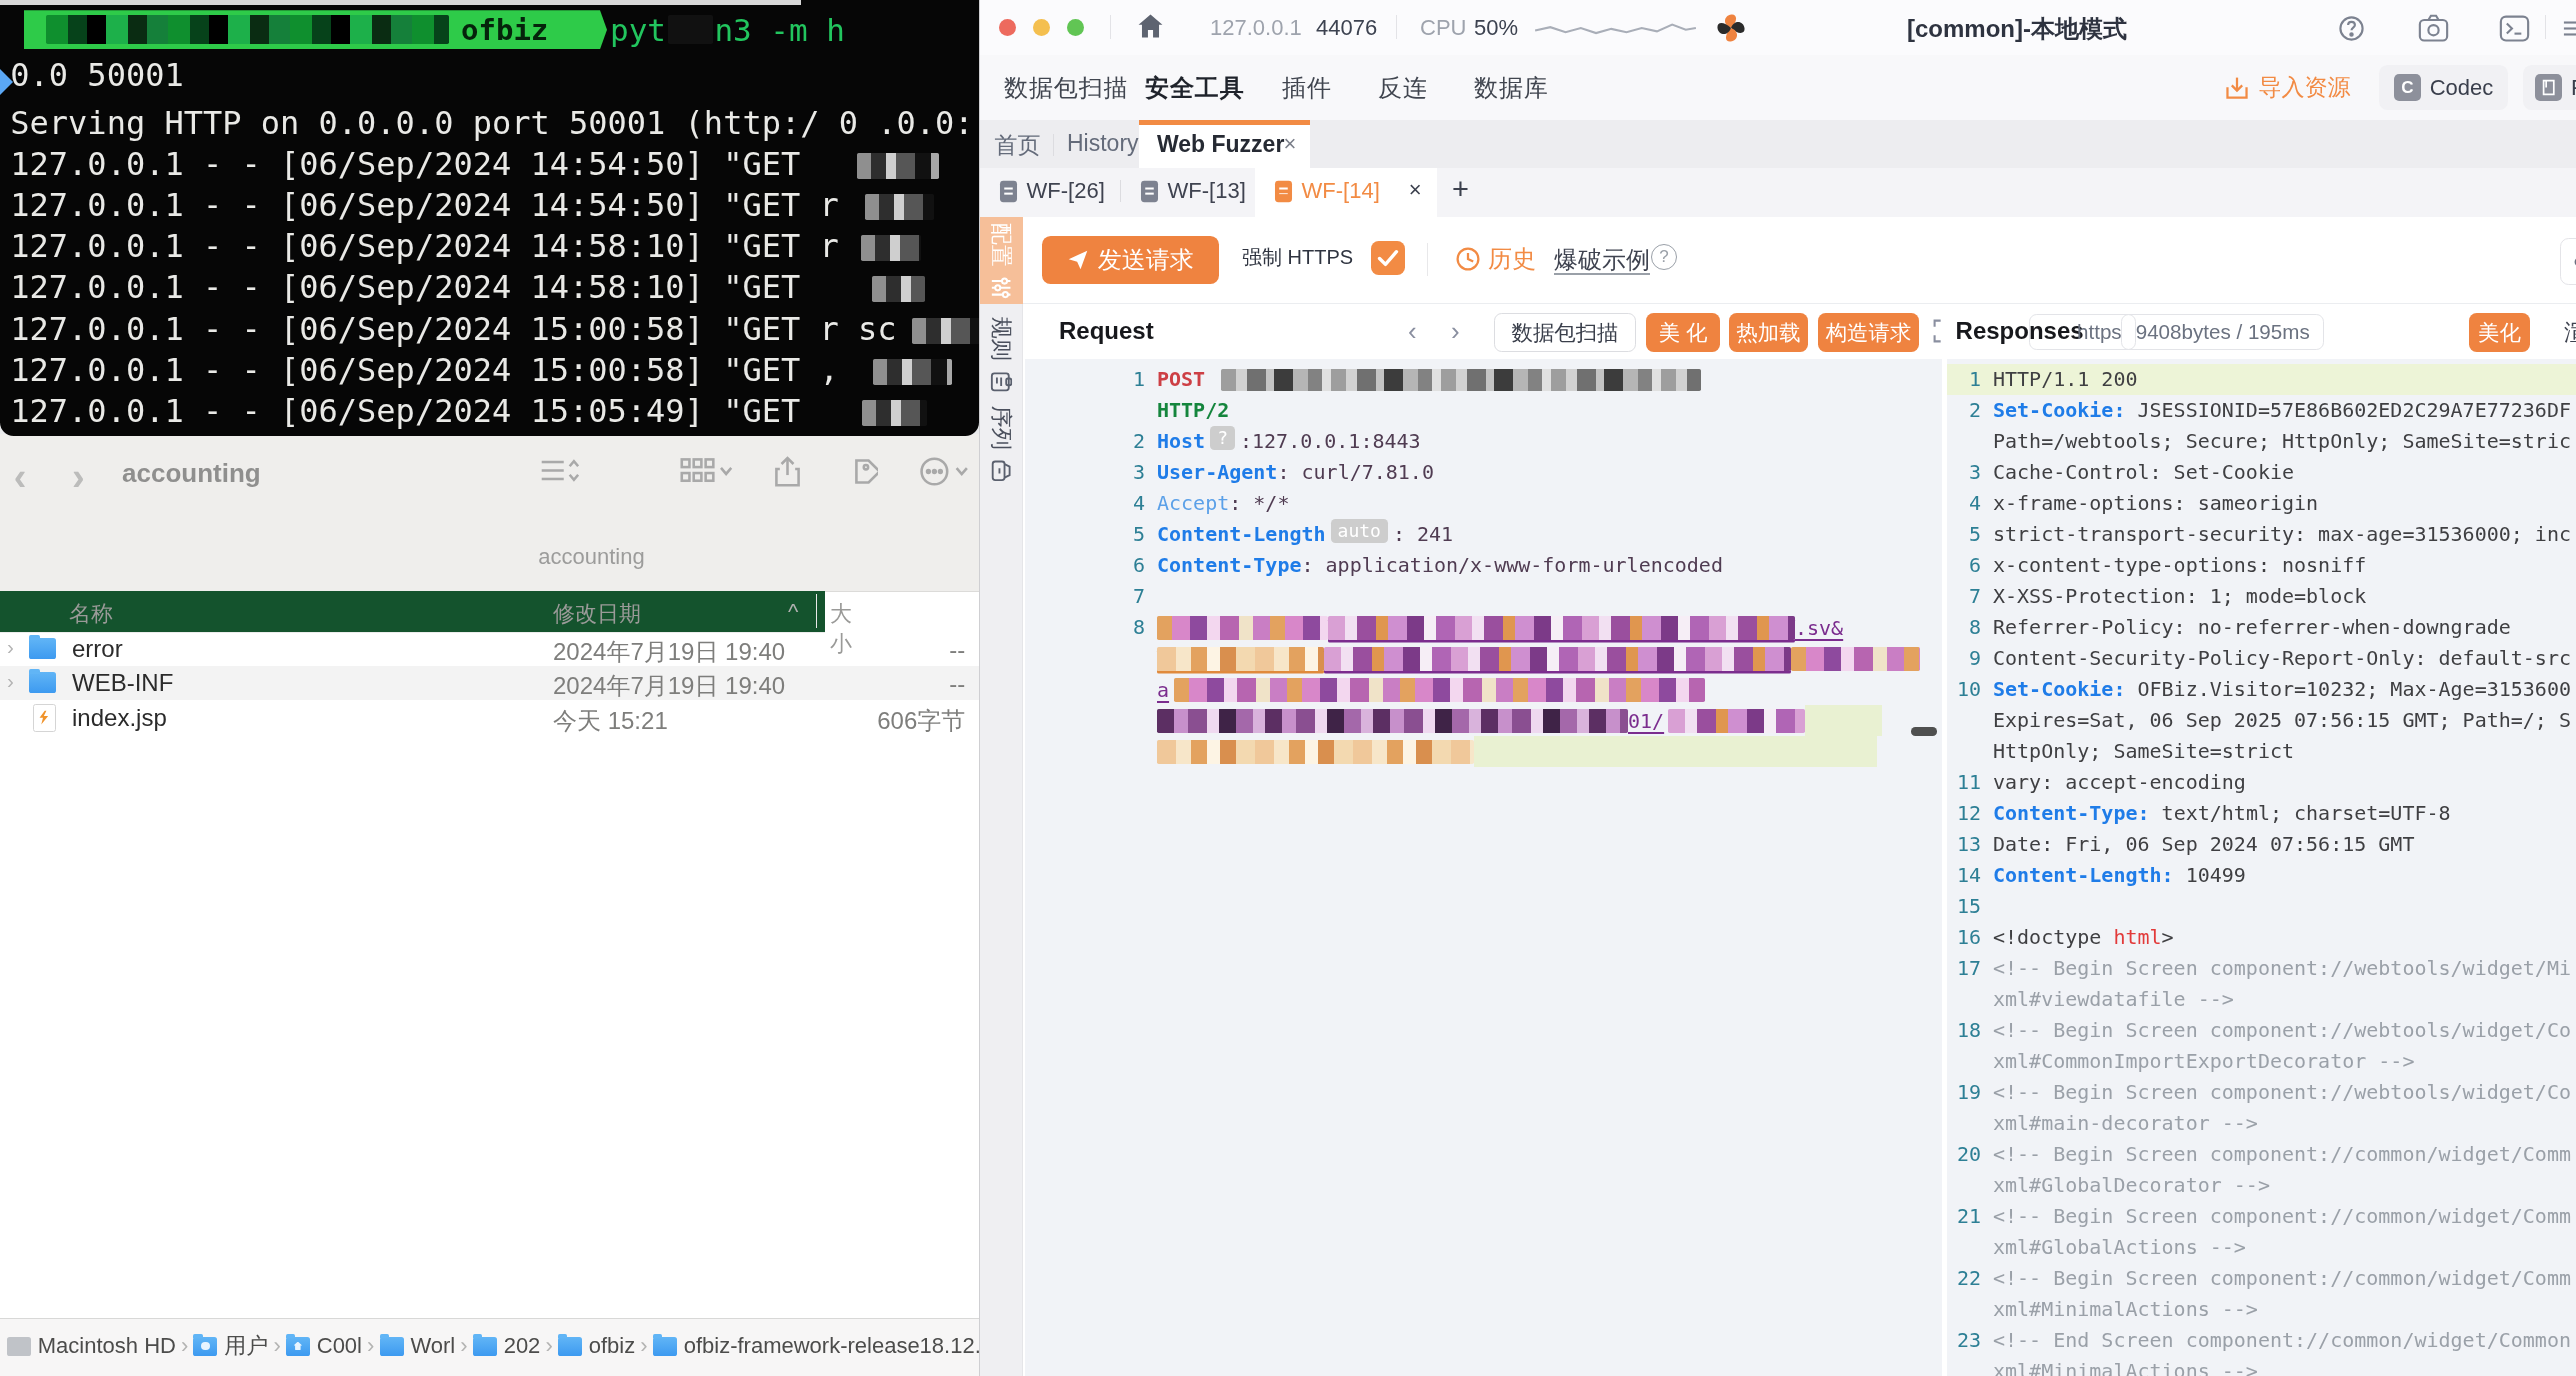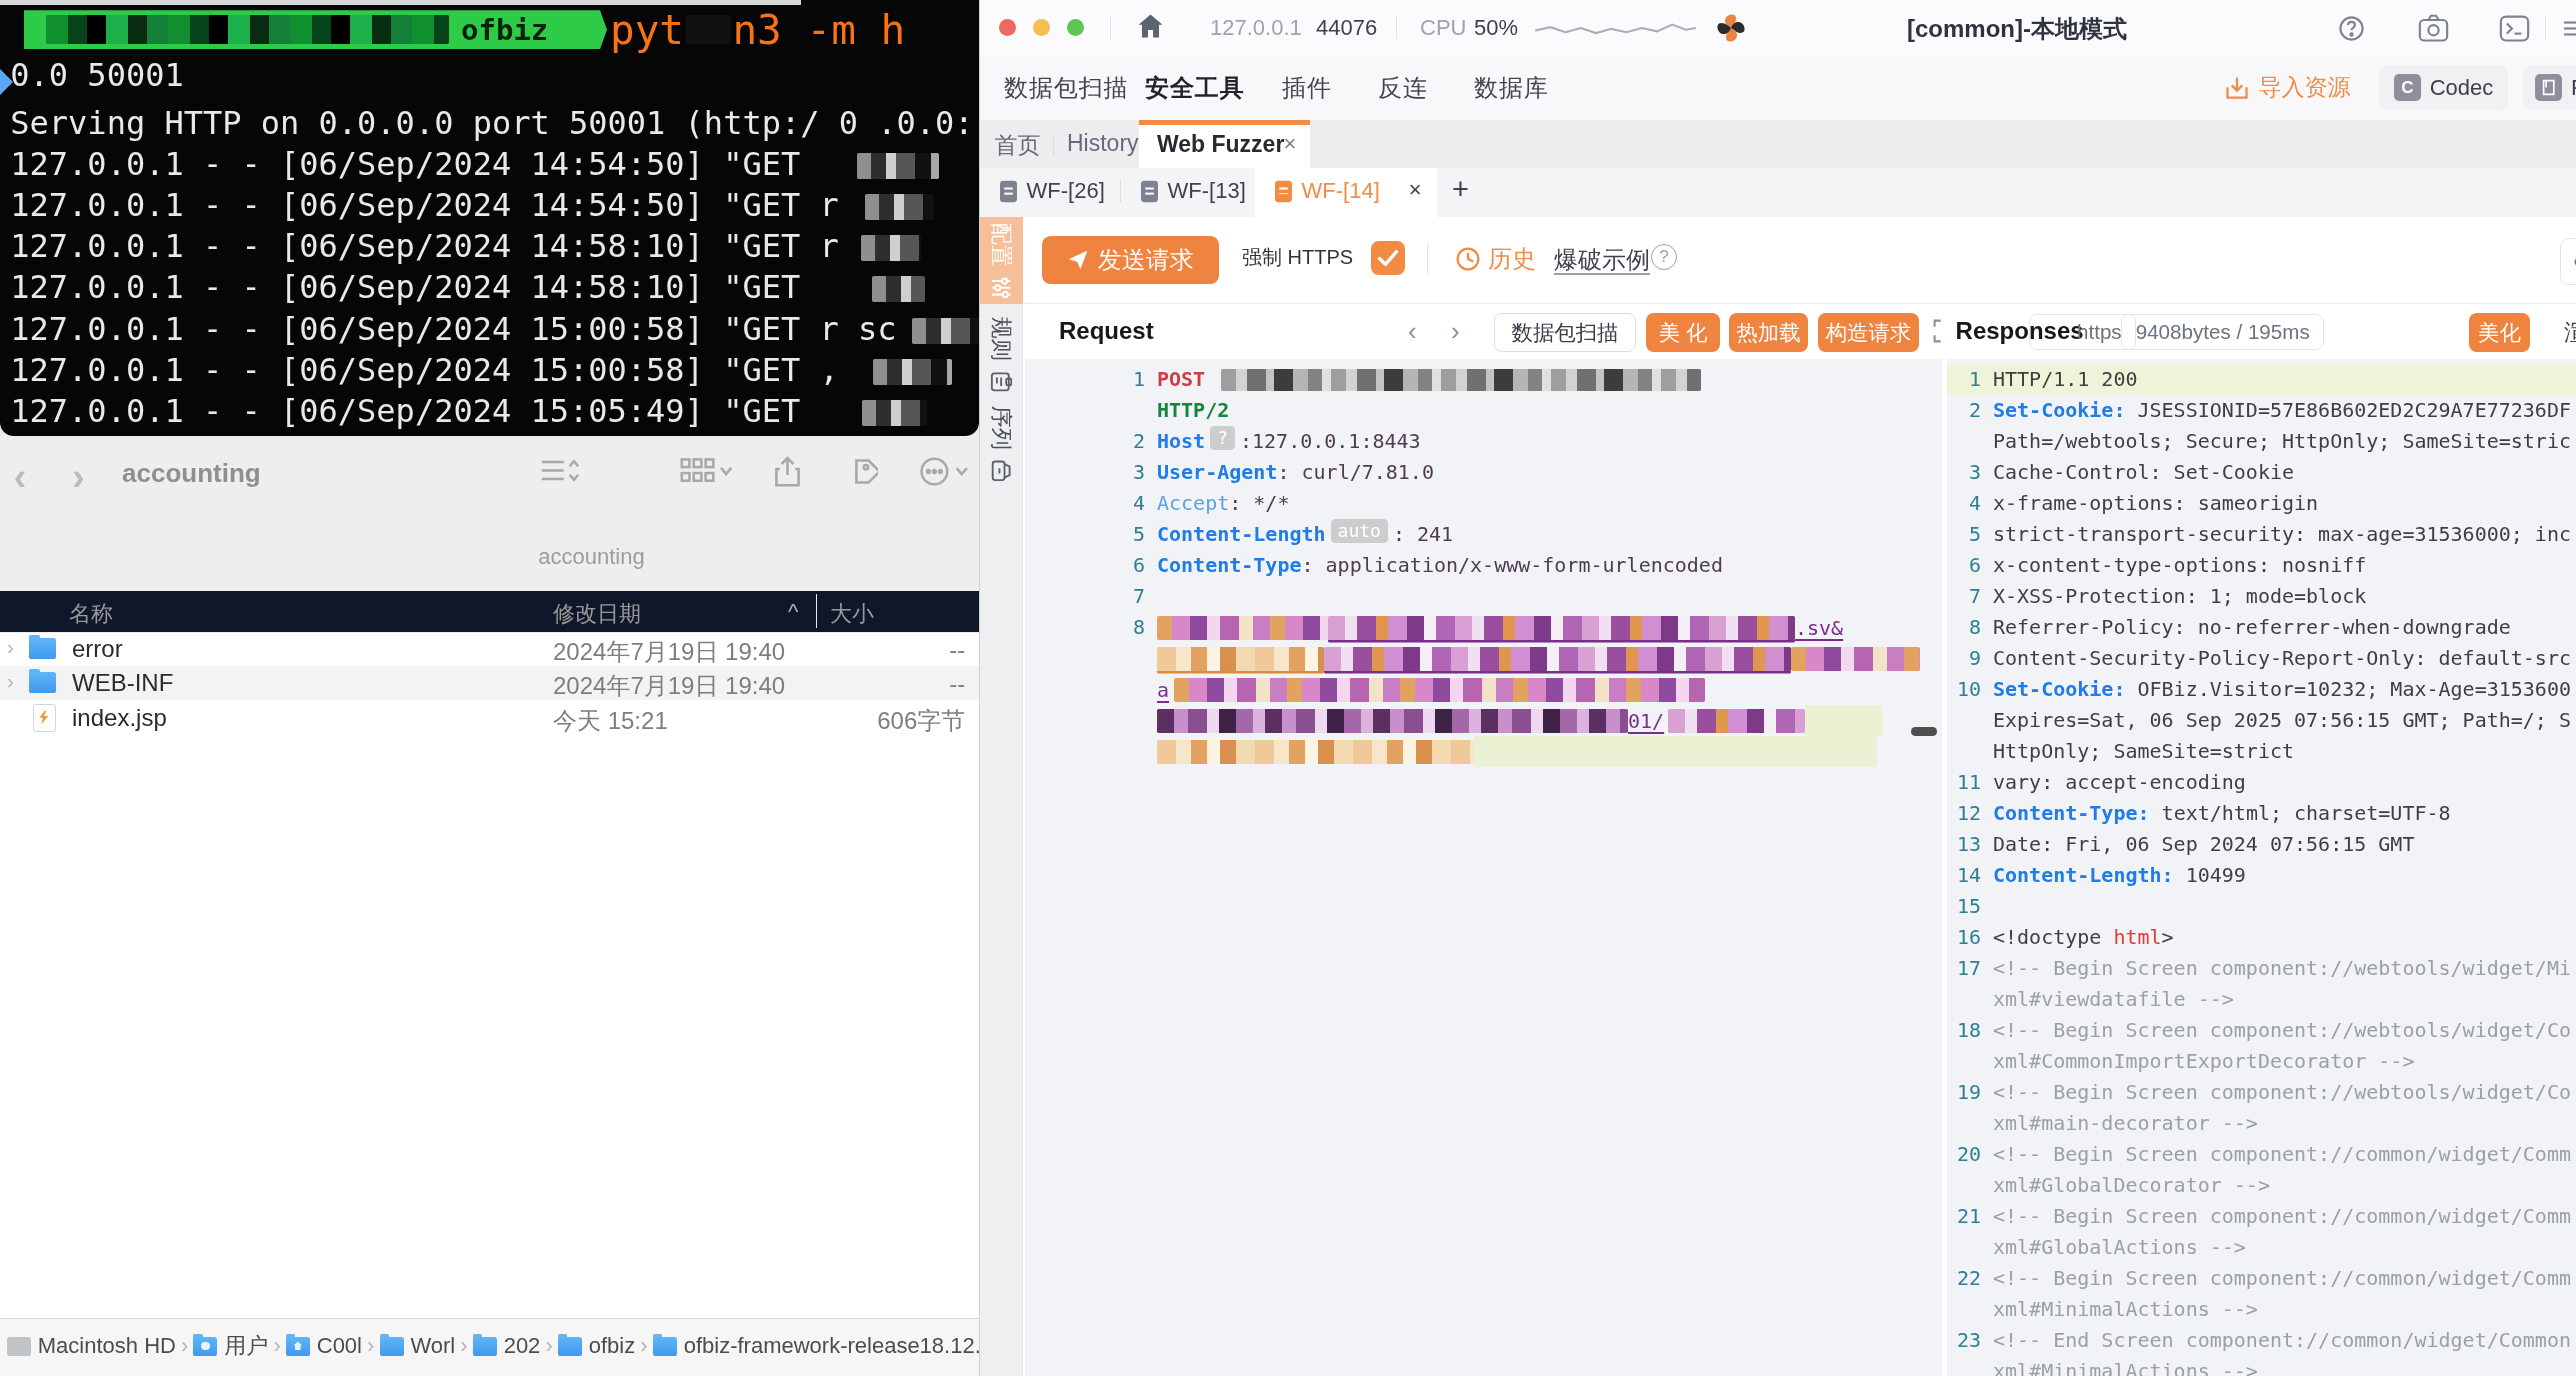--- a/index.html
+++ b/index.html
@@ -8,38 +8,38 @@
   .abs{position:absolute;}
   
   #terminal{position:absolute;left:0;top:0;width:979px;height:436px;background:#060606;
             border-radius:0 0 13.7px 13.7px;overflow:hidden;}
   #terminal .topstrip{position:absolute;left:0;top:0;width:801px;height:5.1px;background:#d8d8d8;}
   .tmono{font-family:"DejaVu Sans Mono",monospace;font-size:32px;line-height:41px;color:#e9e9e6;white-space:pre;}
   .promptbar{position:absolute;left:24px;top:10.3px;width:583px;height:39px;background:#2ecb49;
              clip-path:polygon(0 0,576px 0,583px 50%,576px 100%,0 100%);display:flex;align-items:center;}
   .promptbar .mos{height:29px;margin-left:22px;}
   .prompt-path{font-family:"DejaVu Sans Mono",monospace;font-size:29px;color:#05230b;font-weight:bold;margin-left:12px;}
-  .cmdline{position:absolute;left:610px;top:10.3px;height:39px;display:flex;align-items:center;color:#f97316;
-           font-family:"DejaVu Sans Mono",monospace;font-size:41px;}
+  .cmdline{position:absolute;left:610px;top:10.3px;height:39px;display:flex;align-items:center;color:#22c55e;
+           font-family:"DejaVu Sans Mono",monospace;font-size:31px;}
   .cmd-redact{display:inline-block;width:45px;height:29px;background:#111;margin:0 1.7px;border-radius:1.7px;}
   .mos{display:inline-block;vertical-align:middle;border-radius:1.7px;}
   .mz-green{background:repeating-linear-gradient(90deg,#0f8f2e 0 22px,#06421a 22px 41px,#000 41px 60px,#1db04a 60px 82px,#0a2c12 82px 101px,#15803a 101px 122px);}
   .mz-gray{background:repeating-linear-gradient(90deg,#8f8f8f 0 13.7px,#2e2e2e 13.7px 29px,#cfcfcf 29px 39px,#565656 39px 58px,#111 58px 74px,#a8a8a8 74px 86px);}
   .t-log .mos{height:26px;}
   .t-line{position:absolute;left:10.3px;}
   .blue-arrow{position:absolute;left:0;top:69px;width:0;height:0;border-top:13px solid transparent;
               border-bottom:13px solid transparent;border-left:13.7px solid #5aa7f5;}
   
   #finder{position:absolute;left:0;top:434px;width:979px;height:942px;background:#fff;overflow:hidden;}
   .f-toolbar{position:absolute;left:0;top:0;width:979px;height:157px;background:#efeeec;border-bottom:0.9px solid #dcdbd9;}
   .f-chev{position:absolute;top:24px;font-size:38px;color:#bcbcbb;font-weight:bold;line-height:38px;}
   .f-title{position:absolute;left:122px;top:24px;font-size:26px;font-weight:bold;color:#8f8f8e;}
   .f-icon{position:absolute;top:22px;color:#ababab;}
   .f-proxy{position:absolute;left:480px;top:110px;width:223px;text-align:center;font-size:22px;color:#9c9c9b;}
-  .f-header{position:absolute;left:0;top:157px;width:979px;height:41px;background:#0f172a;border-bottom:0.9px solid #ececec;
+  .f-header{position:absolute;left:0;top:157px;width:825px;height:41px;background:#14532d;border-bottom:0.9px solid #ececec;
             font-size:22px;color:#9a9a98;}
   .f-header .col{position:absolute;top:7.7px;}
   .f-colsep{position:absolute;top:3.4px;width:0.9px;height:34px;background:#e8e8e8;}
   .f-row{position:absolute;left:0;width:979px;height:34px;font-size:24px;color:#2b2b2b;}
   .f-row .dis{position:absolute;left:6.9px;top:3.4px;color:#b3b3b3;font-size:20.6px;}
   .f-row .nm{position:absolute;left:72px;top:3.4px;}
   .f-row .dt{position:absolute;left:553px;top:4.3px;color:#7e7e7c;}
   .f-row .sz{position:absolute;right:13.7px;top:4.3px;color:#7e7e7c;}
   .folder{position:absolute;left:29px;top:6px;width:27.4px;height:20.6px;background:linear-gradient(#61b5f6,#3d9af0);border-radius:2.6px;}
   .folder:before{content:"";position:absolute;left:0;top:-3.4px;width:11px;height:5.1px;background:#61b5f6;border-radius:1.7px 1.7px 0 0;}

